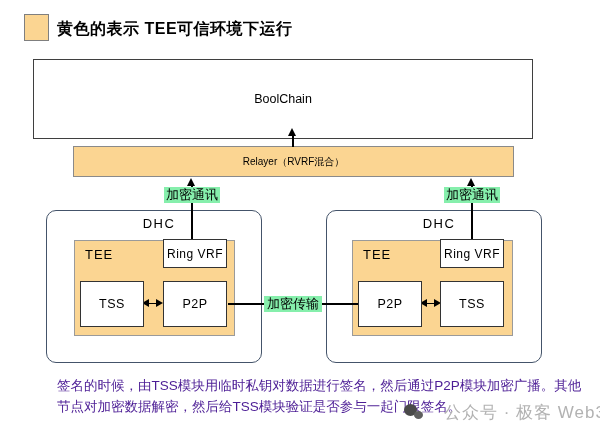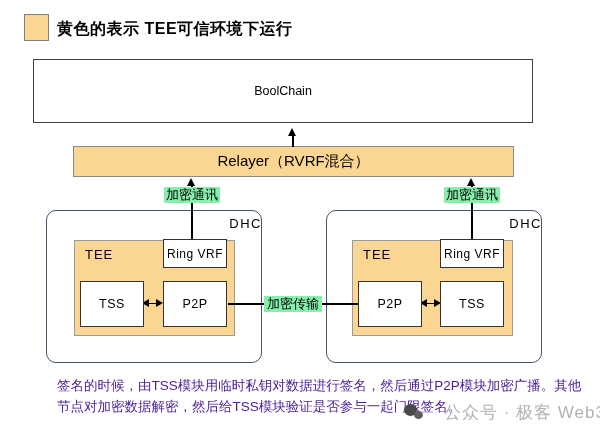--- a/index.html
+++ b/index.html
@@ -7,23 +7,23 @@
     position:relative;width:600px;height:439px;background:#ffffff;overflow:hidden;
     font-family:"Liberation Sans","DejaVu Sans",sans-serif;color:#000;
   }
   .abs{position:absolute;box-sizing:border-box;}
   
   .legend-swatch{border:1.5px solid #7f7f7f;}
   .legend-label{font-size:16px;font-weight:bold;letter-spacing:.5px;white-space:nowrap;}
   
   .node{display:flex;align-items:center;justify-content:center;}
   .bool-box{background:#fff;border:1.5px solid #3f3f3f;font-size:12.5px;}
-  .relayer-box{border:1.3px solid #8a8a8a;font-size:15px;}
+  .relayer-box{border:1.3px solid #8a8a8a;font-size:10px;}
   .dhc-box{background:#fff;border:1.4px solid #44546A;border-radius:10px;}
-  .dhc-title{font-size:13px;text-align:right;letter-spacing:1.5px;padding-left:10px;}
+  .dhc-title{font-size:13px;text-align:center;letter-spacing:1.5px;padding-left:10px;}
   .tee-box{border:1.2px solid #9a9a9a;}
   .tee-label{font-size:13px;letter-spacing:1px;text-align:right;}
   .inner-box{background:#fff;border:1.4px solid #333;display:flex;align-items:center;justify-content:center;font-size:12.5px;letter-spacing:.5px;}
   
   .vline{position:absolute;width:1.5px;background:#000;z-index:2;}
   .hline{position:absolute;height:1.5px;background:#000;z-index:2;}
   .ah-up{position:absolute;width:0;height:0;border-left:4.5px solid transparent;border-right:4.5px solid transparent;border-bottom:8px solid #000;z-index:2;}
   .elabel{position:absolute;background:#86efac;font-size:13px;line-height:16px;text-align:center;white-space:nowrap;z-index:5;}
   .dbl{position:absolute;z-index:2;}
   .da-line{position:absolute;left:3px;right:3px;top:3.5px;height:1.6px;background:#000;}
@@ -36,21 +36,21 @@
   .wm-c2{position:absolute;width:9px;height:8px;border-radius:50%;background:#5f5f5f;}
 </style>
 </head>
 <body>
 
 <div class="canvas">
 
   <div class="abs legend-swatch" style="left: 24px; top: 14px; width: 25px; height: 27px; background-color: rgb(251, 213, 146);"></div>
   <div class="abs legend-label" style="left:57px;top:19px;">黄色的表示 TEE可信环境下运行</div>
 
-  <div class="abs node bool-box" style="left:33px;top:59px;width:500px;height:64px;">
+  <div class="abs node bool-box" style="left:33px;top:59px;width:500px;height:80px;">
     <span>BoolChain</span>
   </div>
 
   <span class="ah-up" style="left:288px;top:128px;"></span>
   <span class="vline" style="left:292px;top:134px;height:13px;"></span>
 
   <div class="abs node relayer-box" style="left: 73px; top: 146px; width: 441px; height: 31px; background-color: rgb(251, 213, 146);">
     <span>Relayer（RVRF混合）</span>
   </div>
 

